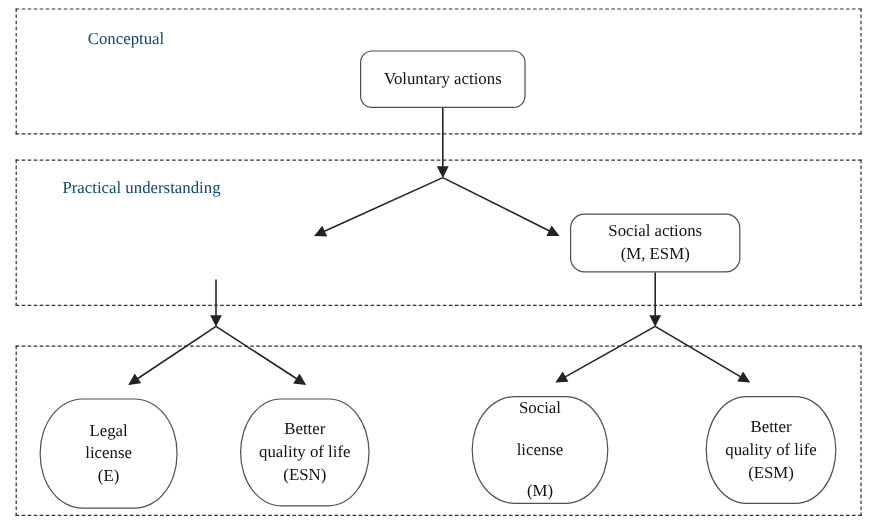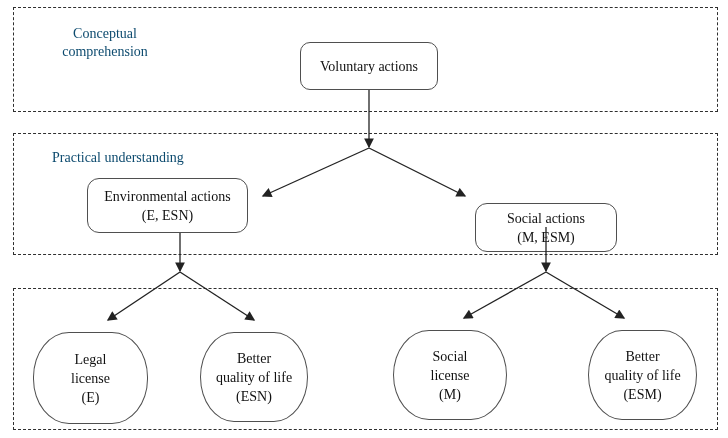--- a/index.html
+++ b/index.html
@@ -56,24 +56,24 @@
     justify-content: center;
     text-align: center;
     font-size: 14px;
     line-height: 19px;
     color: #111111;
     z-index: 2;
   }
   .node .line { display: block; white-space: nowrap; }
   .n-voluntary  { left: 300px; top: 42px;  width: 138px; height: 48px; border-radius: 10px; gap: 25px; }
   .n-env        { left: 87px;  top: 178px; width: 161px; height: 55px; border-radius: 12px; }
-  .n-social-act { left: 475px; top: 178px; width: 142px; height: 49px; border-radius: 12px; margin-top: 25px; }
+  .n-social-act { left: 475px; top: 178px; width: 142px; height: 49px; border-radius: 12px; }
   .n-legal      { left: 33px;  top: 332px; width: 115px; height: 92px; border-radius: 36px / 45px; }
   .n-bqol-esn   { left: 200px; top: 332px; width: 108px; height: 90px; border-radius: 34px / 45px; }
-  .n-social-lic { left: 393px; top: 330px; width: 114px; height: 90px; border-radius: 36px / 45px; }
+  .n-social-lic { left: 393px; top: 330px; width: 114px; height: 90px; border-radius: 36px / 45px; justify-content: space-between; }
   .n-bqol-esm   { left: 588px; top: 330px; width: 109px; height: 90px; border-radius: 34px / 45px; }
 </style>
 </head>
 <body>
 
 <div class="canvas">
 
   <svg class="connector-layer" width="728" height="438" viewBox="0 0 728 438" xmlns="http://www.w3.org/2000/svg">
     <defs>
       <marker id="arrowhead" viewBox="0 0 10 10" refX="8.6" refY="5" markerWidth="8.5" markerHeight="7.5" orient="auto-start-reverse">
@@ -92,34 +92,29 @@
         <line x1="546" y1="272" x2="624" y2="318" stroke="#222222" stroke-width="1.3" marker-end="url(#arrowhead)"></line>
       </g>
   </svg>
 
   <div class="section sec-1"></div>
   <div class="section sec-2"></div>
   <div class="section sec-3"></div>
 
   <div class="section-label lbl-conceptual">
     <span class="line">Conceptual</span>
-    <span class="line">comprehension</span>
   </div>
   <div class="section-label lbl-practical">
     <span class="line">Practical understanding</span>
   </div>
 
   <div class="node n-voluntary">
     <span class="line">Voluntary actions</span>
   </div>
 
-  <div class="node n-env">
-    <span class="line">Environmental actions</span>
-    <span class="line">(E, ESN)</span>
-  </div>
 
   <div class="node n-social-act">
     <span class="line">Social actions</span>
     <span class="line">(M, ESM)</span>
   </div>
 
   <div class="node n-legal">
     <span class="line">Legal</span>
     <span class="line">license</span>
     <span class="line">(E)</span>

